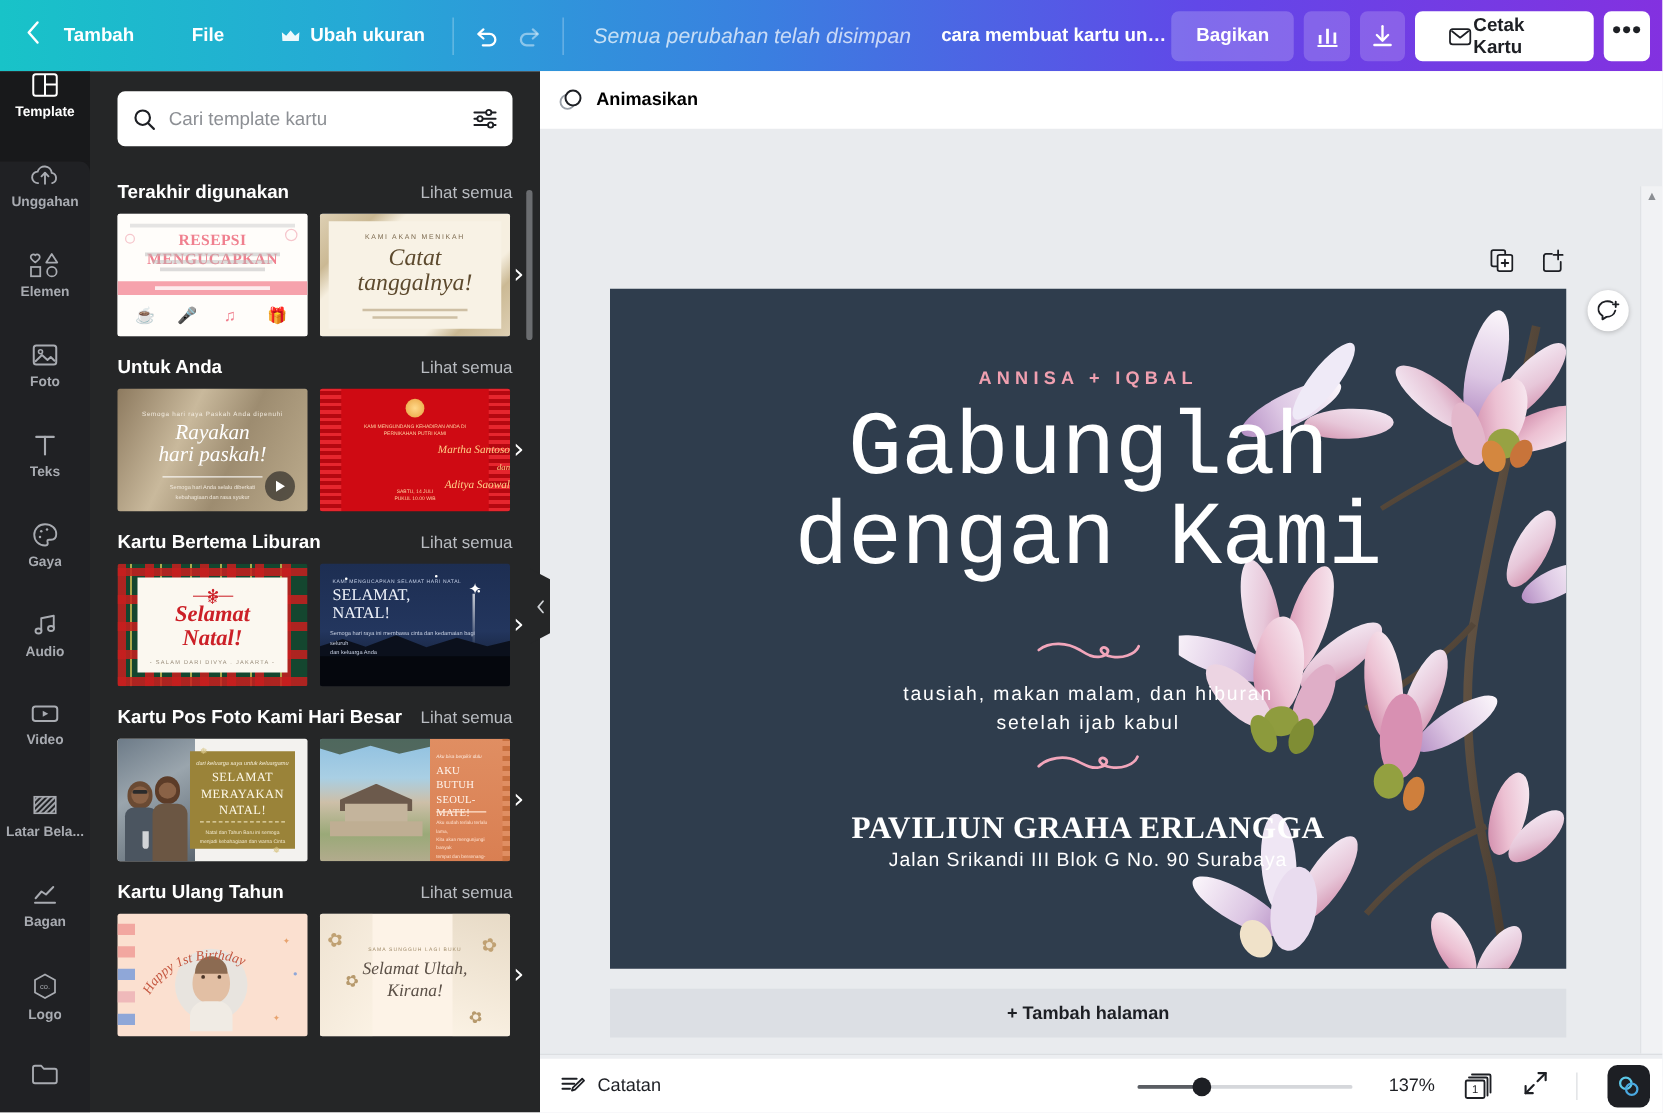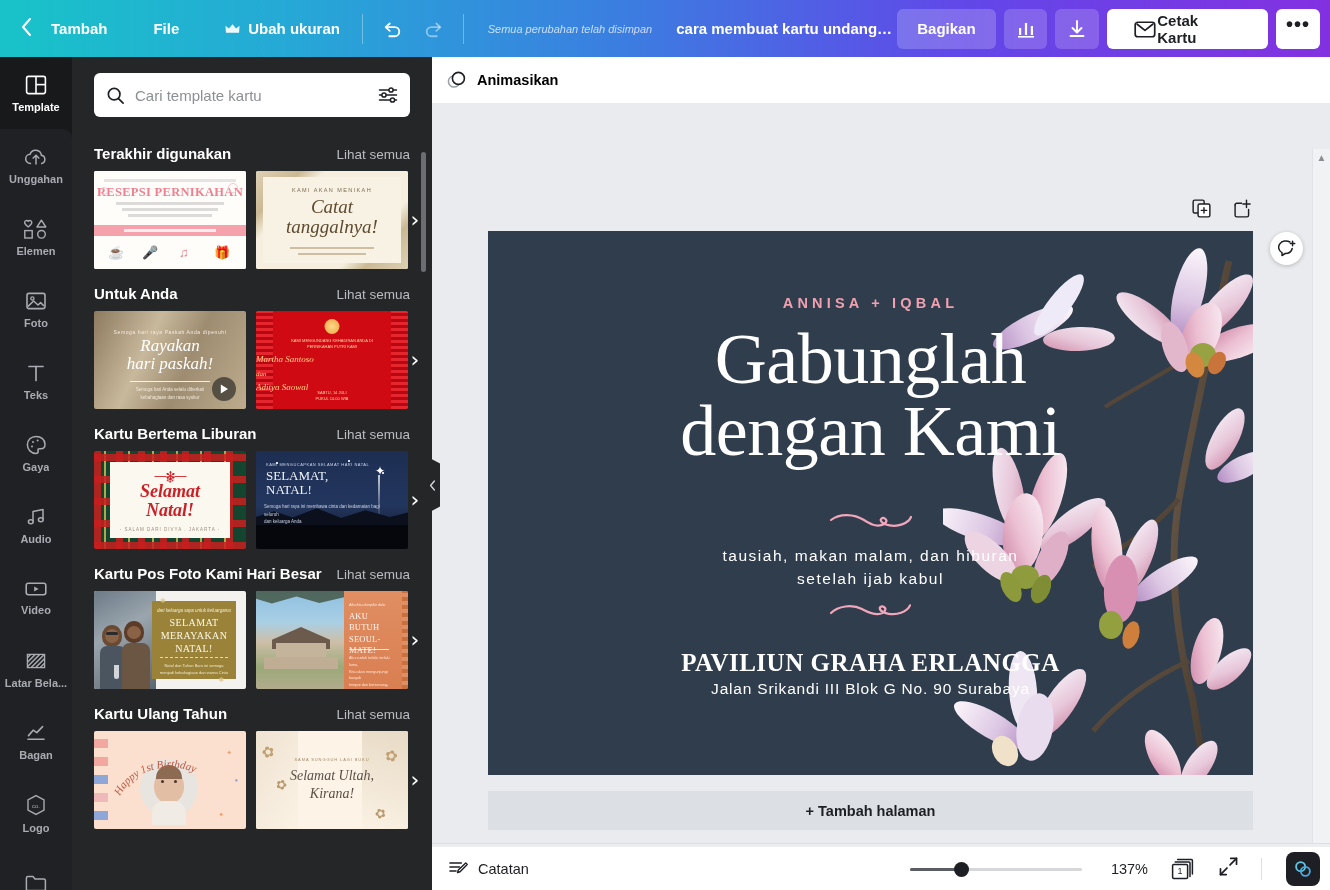--- a/index.html
+++ b/index.html
@@ -24,21 +24,21 @@
     cursor: pointer;
   }
   .tb-btn.plain { font-weight: bold; }
   #back-chevron { padding: 0 6px 0 10px; }
   .tb-sep { width: 1px; height: 30px; background: rgba(255,255,255,.33); margin: 0 10px; }
   .icon-sq {
     width: 38px; height: 38px; border-radius: 6px;
     display: flex; align-items: center; justify-content: center; cursor: pointer;
   }
   #saved-text {
-    color: rgba(255,255,255,.72); font-size: 11px; font-style: italic;
+    color: rgba(255,255,255,.72); font-size: 17px; font-style: italic;
     margin-left: 14px; white-space: nowrap;
   }
   #doc-title {
     color: #fff; font-size: 15px; font-weight: bold;
     margin-left: 24px; max-width: 230px; overflow: hidden;
     text-overflow: ellipsis; white-space: nowrap; cursor: text;
   }
   #share-btn {
     margin-left: auto; background: rgba(255,255,255,.2);
     height: 40px; padding: 0 20px; border-radius: 6px;
@@ -58,21 +58,21 @@
   }
   .topbar-icon-btn { margin-left: 8px; background: rgba(255,255,255,.18); width: 44px; height: 40px; }
 
   
   #rail {
     position: absolute; left: 0; top: 57px; width: 72px; height: 833px;
     background: #18191b; overflow: hidden;
   }
   .rail-item {
     width: 72px; height: 72px; display: flex; flex-direction: column;
-    align-items: center; justify-content: center; gap: 5px; cursor: pointer;
+    align-items: center; justify-content: flex-start; gap: 5px; cursor: pointer;
     color: #a8abb1; position: relative;
   }
   .rail-item.active { color: #fff; background: #18191b; }
   .rail-item .rl {
     font-size: 11px; font-weight: bold; max-width: 70px;
     overflow: hidden; text-overflow: ellipsis; white-space: nowrap; text-align: center;
   }
   .rail-item svg { display: block; }
   #rail-inner-bg {
     position: absolute; left: 0; top: 72px; width: 72px; height: 761px;
@@ -161,21 +161,21 @@
     position: absolute; left: 56px; top: 128px; width: 765px; height: 544px;
     background: #2f3d4d; overflow: hidden;
   }
   #d-names {
     position: absolute; left: 0; top: 64px; width: 100%; text-align: center;
     color: #f0a0b0; font-size: 14.5px; font-weight: bold; letter-spacing: 4.2px;
     font-family: "Liberation Sans", sans-serif;
   }
   #d-head {
     position: absolute; left: 0; top: 92px; width: 100%; text-align: center;
-    color: #fff; font-family: Liberation Serif, serif; font-size: 72px;
+    color: #fff; font-family: Liberation Mono, monospace; font-size: 72px;
     line-height: 1.0; font-weight: normal; letter-spacing: -0.5px;
   }
   #d-head .l2 { display: block; }
   .swirl { display: block; margin: 0 auto; }
   #d-sub {
     position: absolute; left: 0; top: 313px; width: 100%; text-align: center;
     color: #fff; font-size: 15.5px; letter-spacing: 1.5px; line-height: 1.5;
   }
   #d-venue {
     position: absolute; left: 0; top: 418px; width: 100%; text-align: center;
@@ -454,21 +454,21 @@
       <div class="sec-head">
         <span class="sec-title">Terakhir digunakan</span>
         <span class="sec-all">Lihat semua</span>
       </div>
       <div class="row-wrap">
         <div class="cards">
 
           <div class="card" style="background:#fdfcfa">
             <div style="position:absolute;inset:0;background:#fffdfa"></div>
             <div style="position:absolute;left:10px;top:8px;right:10px;height:3px;background:#cfcfcf;opacity:.55"></div>
-            <div style="position:absolute;left:0;top:14px;width:100%;text-align:center;color:#f0808f;font-family:'Liberation Serif',serif;font-weight:bold;font-size:12.5px;letter-spacing:.3px">RESEPSI PERNIKAHAN</div>
+            <div style="position:absolute;left:0;top:14px;width:100%;text-align:center;color:#f0808f;font-family:'Liberation Serif',serif;font-weight:bold;font-size:12.5px;letter-spacing:.3px">RESEPSI MENGUCAPKAN</div>
             <div style="position:absolute;left:22px;top:31px;right:22px;height:2.5px;background:#b9b9b9;opacity:.5"></div>
             <div style="position:absolute;left:28px;top:37px;right:28px;height:2.5px;background:#b9b9b9;opacity:.5"></div>
             <div style="position:absolute;left:34px;top:43px;right:34px;height:2.5px;background:#b9b9b9;opacity:.5"></div>
             <div style="position:absolute;left:0;top:54px;width:100%;height:11px;background:#f6a2ac"></div>
             <div style="position:absolute;left:30px;top:58px;right:30px;height:2.5px;background:#fff;opacity:.8"></div>
             <div style="position:absolute;left:14px;top:74px;font-size:13px;color:#f0808f">☕</div>
             <div style="position:absolute;left:48px;top:74px;font-size:13px;color:#f0808f">🎤</div>
             <div style="position:absolute;left:85px;top:74px;font-size:13px;color:#f0808f">♫</div>
             <div style="position:absolute;left:120px;top:74px;font-size:13px;color:#f0808f">🎁</div>
             <div style="position:absolute;left:6px;top:16px;width:8px;height:8px;border:1.5px solid #f6c6cc;border-radius:50%"></div>
@@ -505,21 +505,21 @@
               <svg width="9" height="10" viewBox="0 0 9 10">
                   <path d="M0.8 0.6 L8 5 L0.8 9.4 Z" fill="#fff"></path>
                 </svg>
             </div>
           </div>
           <div class="card" style="background:#cf0a13">
             <div style="position:absolute;left:0;top:0;width:17px;height:100%;background:repeating-linear-gradient(0deg,#e6262e 0 3px,#b50810 3px 6px)"></div>
             <div style="position:absolute;right:0;top:0;width:17px;height:100%;background:repeating-linear-gradient(0deg,#e6262e 0 3px,#b50810 3px 6px)"></div>
             <div style="position:absolute;left:50%;top:8px;transform:translateX(-50%);width:15px;height:15px;border-radius:50%;background:radial-gradient(circle,#ffd98a,#e8a13d)"></div>
             <div style="position:absolute;left:0;top:27px;width:100%;text-align:center;font-size:4px;color:#ffd3a0;line-height:1.6">KAMI MENGUNDANG KEHADIRAN ANDA DI<br>PERNIKAHAN PUTRI KAMI</div>
-            <div style="position:absolute;left:0;top:42px;width:100%;text-align:left;font-family:'Liberation Serif',serif;font-style:italic;color:#ffcf87;font-size:9px;line-height:1.55">Martha Santoso<br><span style="font-size:7px">dan</span><br>Aditya Saowal</div>
+            <div style="position:absolute;left:0;top:42px;width:100%;text-align:right;font-family:'Liberation Serif',serif;font-style:italic;color:#ffcf87;font-size:9px;line-height:1.55">Martha Santoso<br><span style="font-size:7px">dan</span><br>Aditya Saowal</div>
             <div style="position:absolute;left:0;top:79px;width:100%;text-align:center;font-size:4px;color:#ffd3a0;line-height:1.6">SABTU, 14 JULI<br>PUKUL 10.00 WIB</div>
           </div>
         </div>
         <div class="arrow-next">›</div>
       </div>
     </div>
 
     <div class="sec">
       <div class="sec-head">
         <span class="sec-title">Kartu Bertema Liburan</span>

